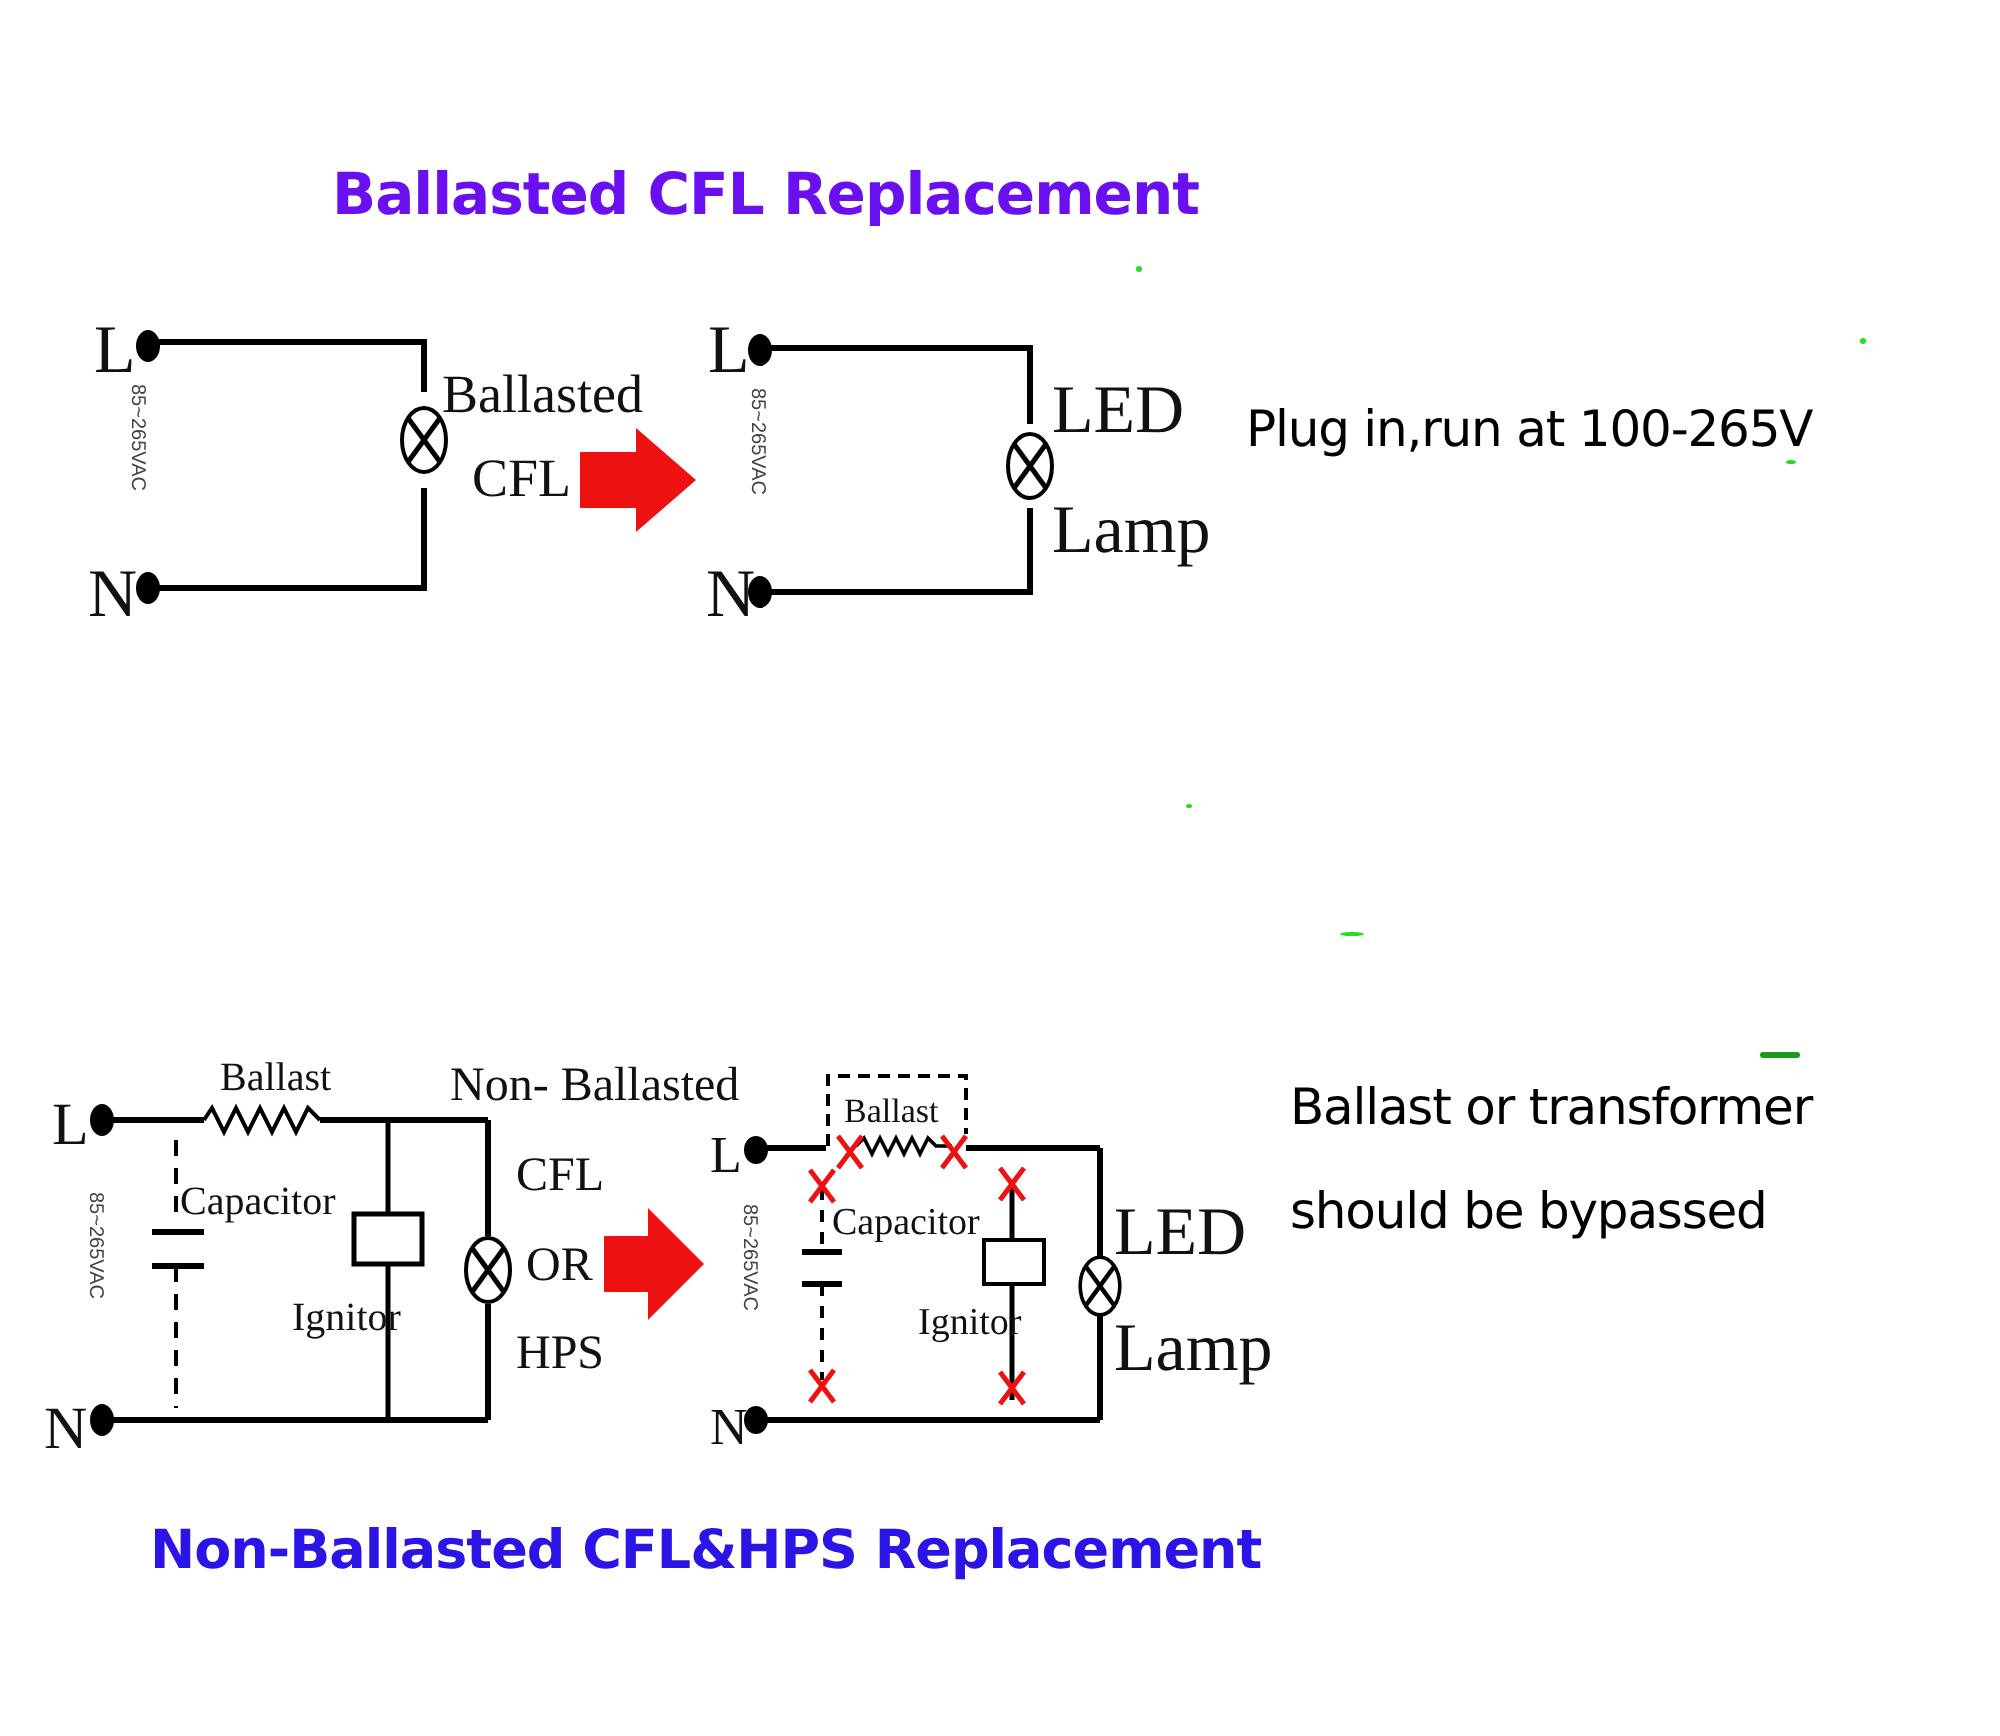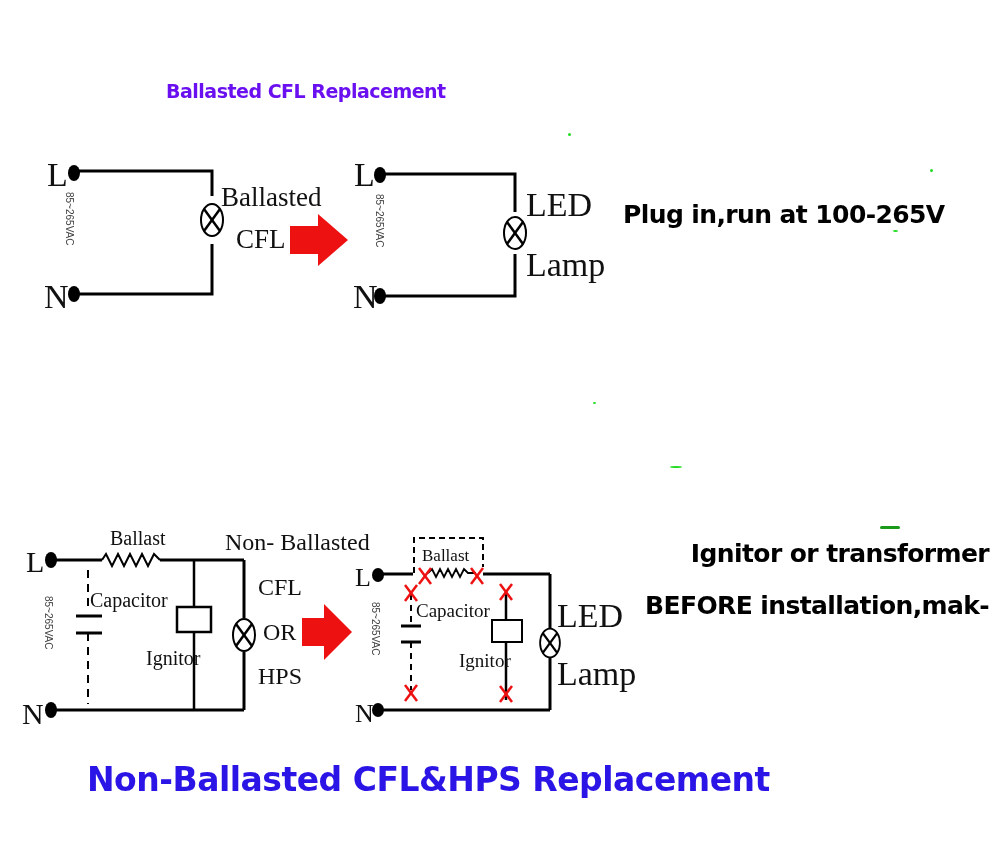--- a/index.html
+++ b/index.html
@@ -1,39 +1,39 @@
 <!DOCTYPE html>
 <html><head>
   <meta charset="utf-8">
   <style>
     html, body { margin: 0; padding: 0; background: #ffffff; }
     body { width: 1000px; height: 868px; position: relative; overflow: hidden; }
     .abs { position: absolute; }
     .title { font-family: "DejaVu Sans", sans-serif; font-weight: bold; white-space: nowrap; letter-spacing: -0.5px; }
-    .title-top { left: 166px; top: 80px; font-size: 19px; color: #6a10f0; }
-    .title-bottom { left: 87px; top: 760px; font-size: 33px; color: #2b14e6; }
-    .note { font-family: "DejaVu Sans", sans-serif; font-weight: bold; color: #000; white-space: nowrap; letter-spacing: -0.6px; text-align: right; }
+    .title-top { left: 166px; top: 80px; font-size: 29px; color: #6a10f0; }
+    .title-bottom { left: 75px; top: 760px; font-size: 27px; color: #2b14e6; }
+    .note { font-family: "DejaVu Sans", sans-serif; font-weight: normal; color: #000; white-space: nowrap; letter-spacing: -0.6px; }
     .note-top { left: 623px; top: 200px; font-size: 25px; }
     .note-bottom { left: 645px; top: 528px; font-size: 25px; line-height: 52px; }
     .note-bottom div { height: 52px; }
     svg.diagram { position: absolute; left: 0; top: 0; }
     .ser { font-family: "Liberation Serif", serif; fill: #111; }
     .vlabel { font-family: "Liberation Sans", sans-serif; font-size: 10px; fill: #444; }
     .speck { position: absolute; background: #22dd22; border-radius: 50%; }
   </style>
 </head>
 <body>
 
 <div class="abs title title-top">Ballasted CFL Replacement</div>
 <div class="abs title title-bottom">Non-Ballasted CFL&amp;HPS Replacement</div>
 
 <div class="abs note note-top">Plug in,run at 100-265V</div>
 <div class="abs note note-bottom">
-  <div>Ignitor or transformer</div>
-  <div>BEFORE installation,mak-</div>
+  <div>Ballast or transformer</div>
+  <div>should be bypassed</div>
 </div>
 
 <svg class="diagram" width="1000" height="868" viewBox="0 0 1000 868">
   <defs>
     <g id="lampX">
       <ellipse cx="0" cy="0" rx="11" ry="16" fill="#fff" stroke="#000" stroke-width="2"></ellipse>
       <line x1="-8" y1="-11" x2="8" y2="11" stroke="#000" stroke-width="2.5"></line>
       <line x1="8" y1="-11" x2="-8" y2="11" stroke="#000" stroke-width="2.5"></line>
     </g>
     <g id="xmark">

